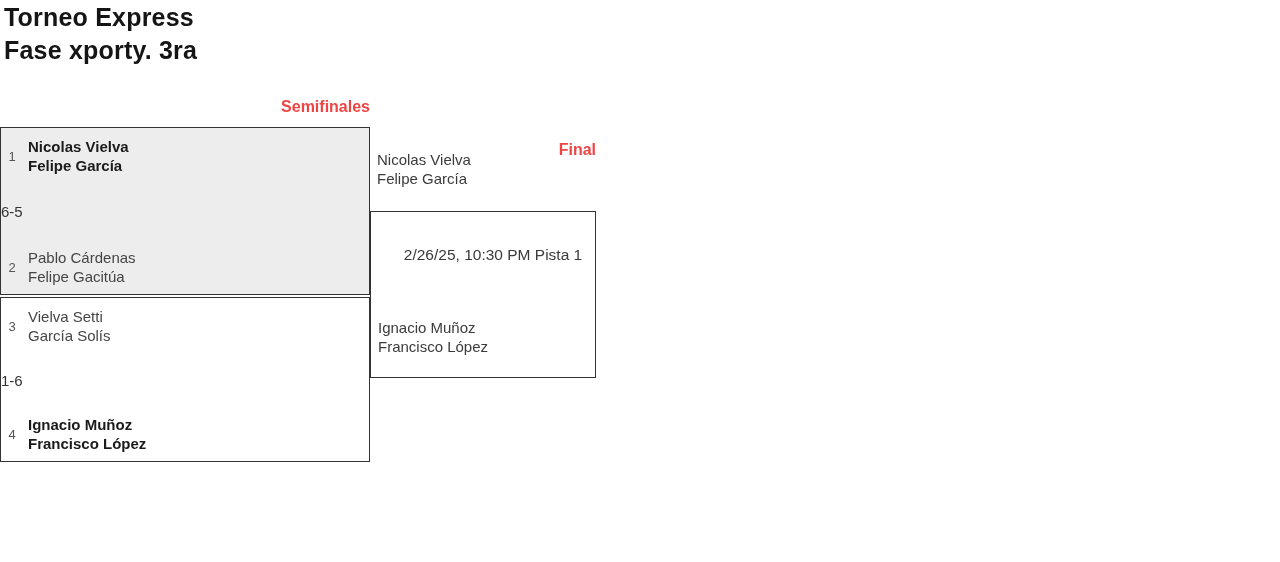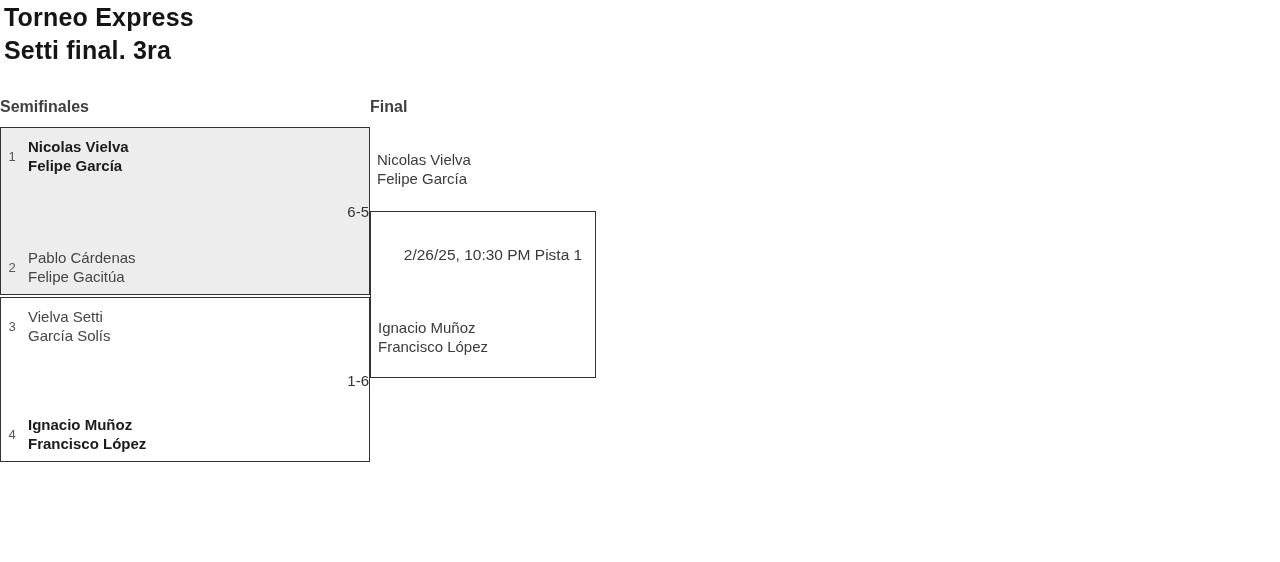--- a/index.html
+++ b/index.html
@@ -40,26 +40,26 @@
     text-decoration: none;
   }
   .logo svg { display: block; }
 
   
   .round-header {
     position: absolute;
     top: 97px;
     font-size: 16px;
     font-weight: 700;
-    color: #404040;
+    color: #ef4444;
     line-height: 20px;
-    text-align: left;
+    text-align: right;
   }
   .round-header.semis { left: 0; width: 370px; }
-  .round-header.final { left: 370px; width: 226px; }
+  .round-header.final { left: 370px; width: 226px; margin-top: 43px; }
 
   
   .match-box {
     position: absolute;
     box-sizing: border-box;
     border: 1px solid #333333;
     background: #ffffff;
     display: flex;
     flex-direction: column;
     justify-content: space-between;
@@ -84,21 +84,21 @@
   .players .pline {
     font-size: 15px;
     line-height: 19px;
     color: #454545;
     font-weight: 400;
     white-space: nowrap;
   }
   .players.winner .pline { color: #1b1b1b; font-weight: 700; }
 
   .score {
-    text-align: right;
+    text-align: left;
     font-size: 15px;
     line-height: 19px;
     color: #333333;
   }
 
   
   .final-box {
     position: absolute;
     left: 370px;
     top: 211px;
@@ -131,21 +131,21 @@
     padding-left: 10px;
   }
 </style>
 </head>
 <body>
 
 <div class="page">
 
   <div class="titles">
     <div class="title">Torneo Express</div>
-    <div class="subtitle">Setti final. 3ra</div>
+    <div class="subtitle">Fase xporty. 3ra</div>
   </div>
 
 
   <div class="round-header semis">Semifinales</div>
   <div class="round-header final">Final</div>
 
   <div class="match-box sf1">
     <div class="team-row">
       <span class="seed">1</span>
       <div class="players winner">

